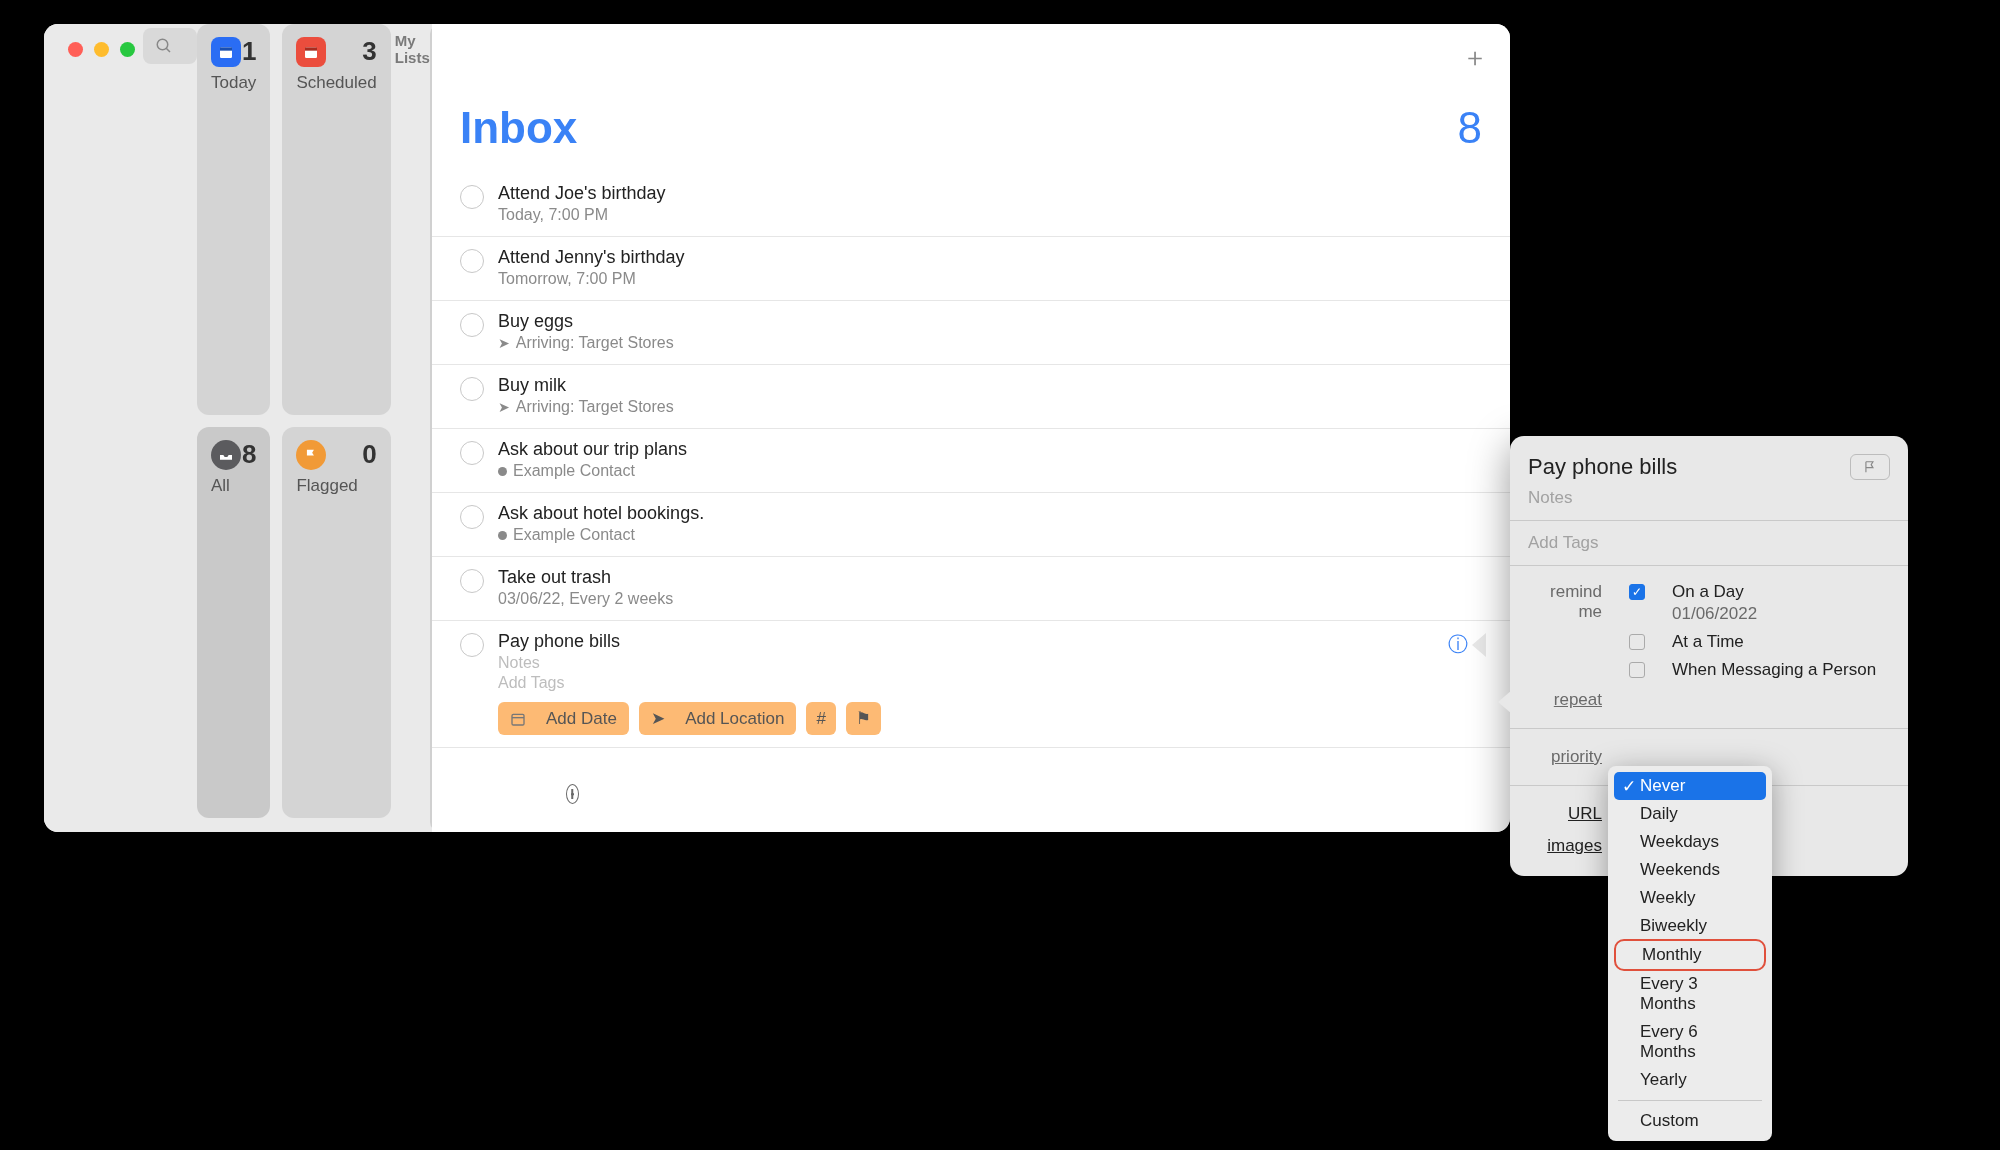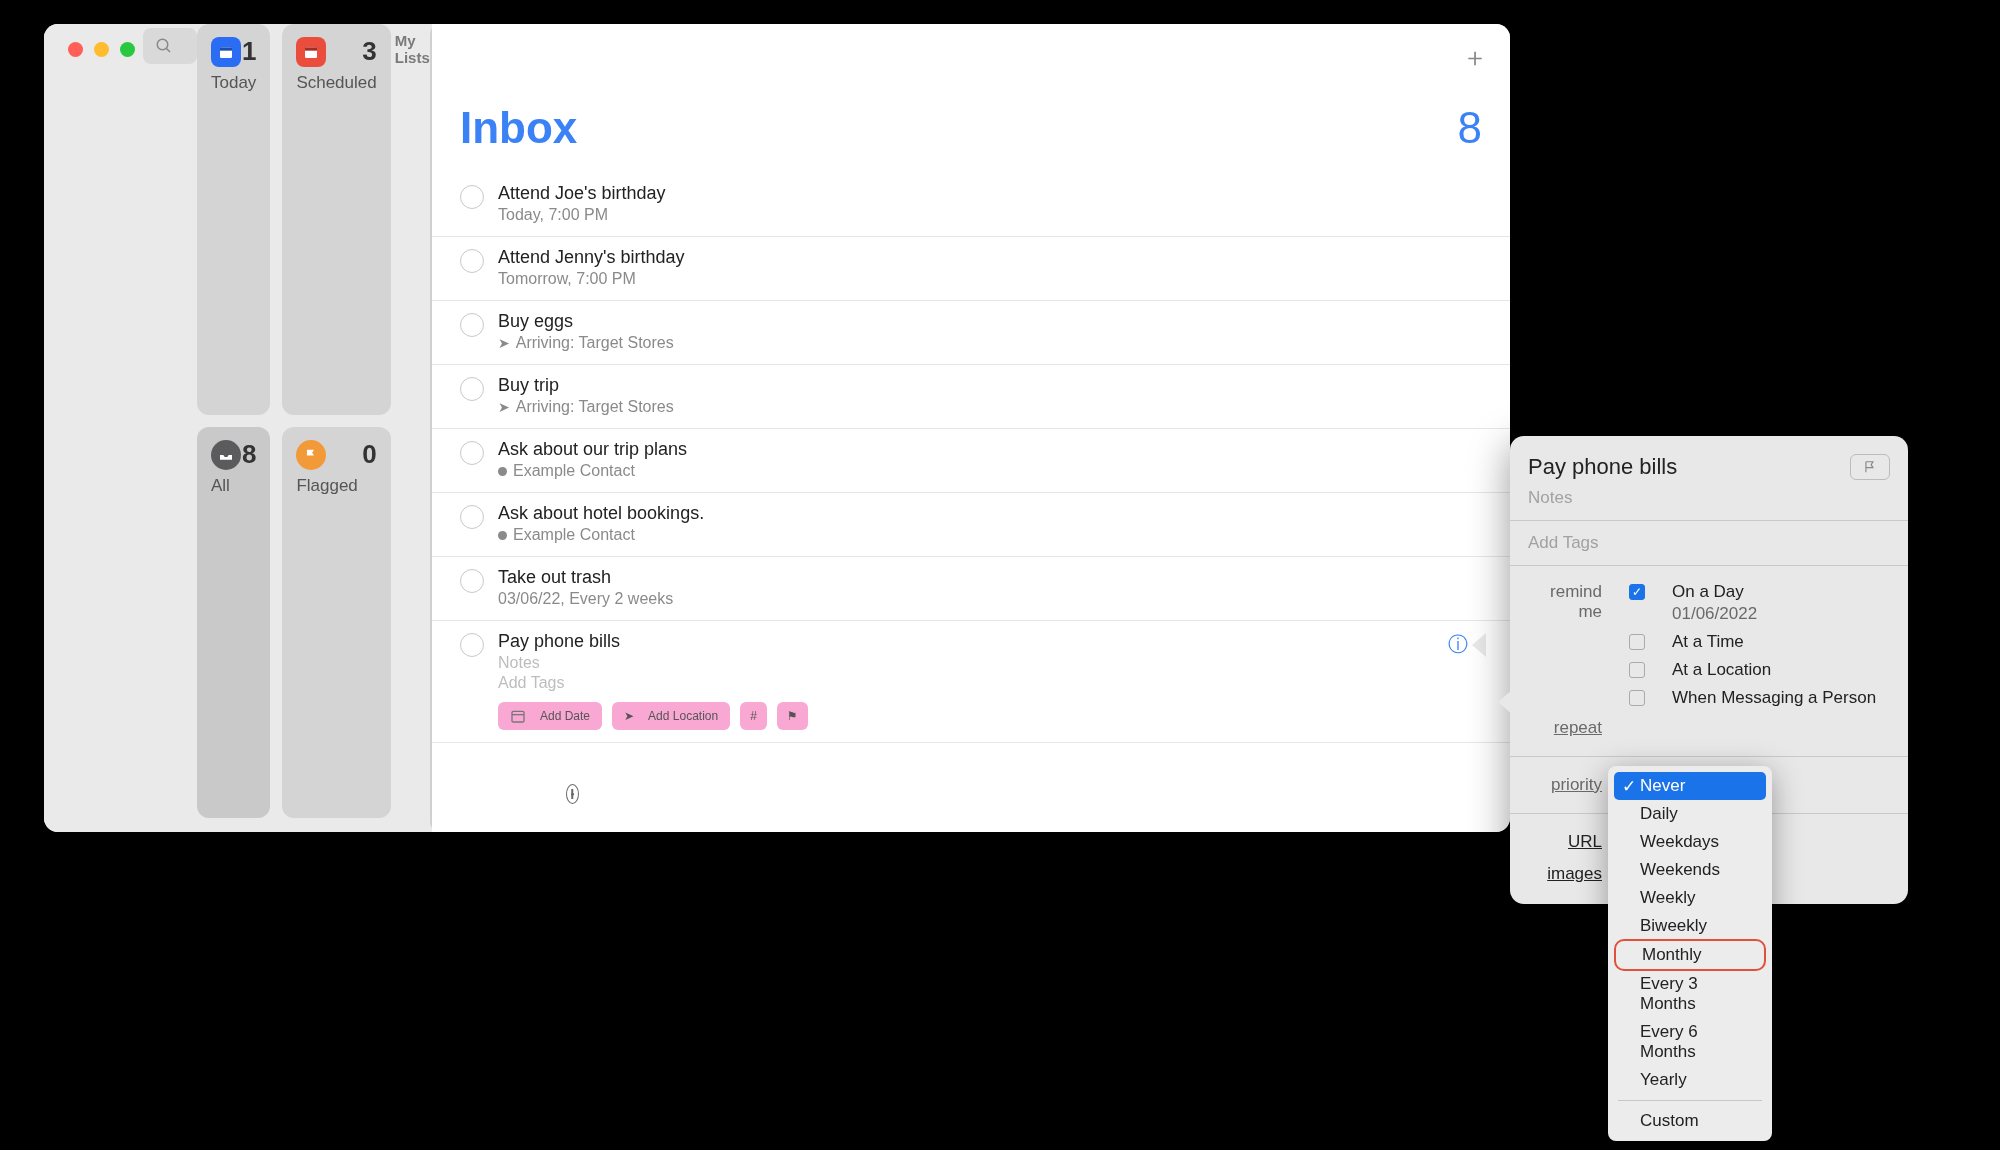--- a/index.html
+++ b/index.html
@@ -73,21 +73,21 @@
 .ititle { font-size:18px; color:#222; }
 .isub { font-size:16px; color:#8a8a8a; margin-top:2px; display:flex; align-items:center; gap:6px; }
 .isub .loc-arrow { font-size:14px; }
 .isub .dot { width:9px; height:9px; border-radius:50%; background:#8a8a8a; display:inline-block; }
 
 .item.sel .isub-gray { color:#bdbdbd; }
 .irow-info { position:absolute; right: 24px; display:flex; align-items:center; gap:4px; color:#3a82f6; font-size:20px; }
 .item { position:relative; }
 
 .action-row { display:flex; gap:10px; margin-top:10px; }
-.pill { background:#f9a8d4; border-radius:6px; padding:6px 12px; font-size:12px; color:#555; display:flex; align-items:center; gap:14px; cursor:pointer; }
+.pill { background:#fdba74; border-radius:6px; padding:6px 12px; font-size:17px; color:#555; display:flex; align-items:center; gap:20px; cursor:pointer; }
 .pill.sq { padding:6px 10px; }
 
 
 .popover {
   position:absolute; left: 1510px; top: 436px; width: 398px;
   background:#e8e8e8; border-radius:14px; box-shadow:0 8px 40px rgba(0,0,0,.4);
   padding: 18px 18px 14px; z-index:5;
 }
 .pop-head { display:flex; justify-content:space-between; align-items:center; }
 .pop-title { font-size:22px; color:#222; }
@@ -249,21 +249,21 @@
           <div class="ititle">Buy eggs</div>
           <div class="isub">
               <span class="loc-arrow">➤</span>
               <span>Arriving: Target Stores</span>
             </div>
         </div>
       </div>
       <div class="item">
         <span class="bullet"></span>
         <div class="ibody">
-          <div class="ititle">Buy trip</div>
+          <div class="ititle">Buy milk</div>
           <div class="isub">
               <span class="loc-arrow">➤</span>
               <span>Arriving: Target Stores</span>
             </div>
         </div>
       </div>
       <div class="item">
         <span class="bullet"></span>
         <div class="ibody">
           <div class="ititle">Ask about our trip plans</div>
@@ -351,27 +351,20 @@
     <div class="body">
       <div class="line">On a Day</div>
       <div class="sub">01/06/2022</div>
     </div>
   </div>
   <div class="fieldrow">
     <span class="lab"></span>
     <span class="chk"></span>
     <div class="body">
         <div class="line">At a Time</div>
-      </div>
-  </div>
-  <div class="fieldrow">
-    <span class="lab"></span>
-    <span class="chk"></span>
-    <div class="body">
-        <div class="line">At a Location</div>
       </div>
   </div>
   <div class="fieldrow">
     <span class="lab"></span>
     <span class="chk"></span>
     <div class="body">
         <div class="line">When Messaging a Person</div>
       </div>
   </div>
 

